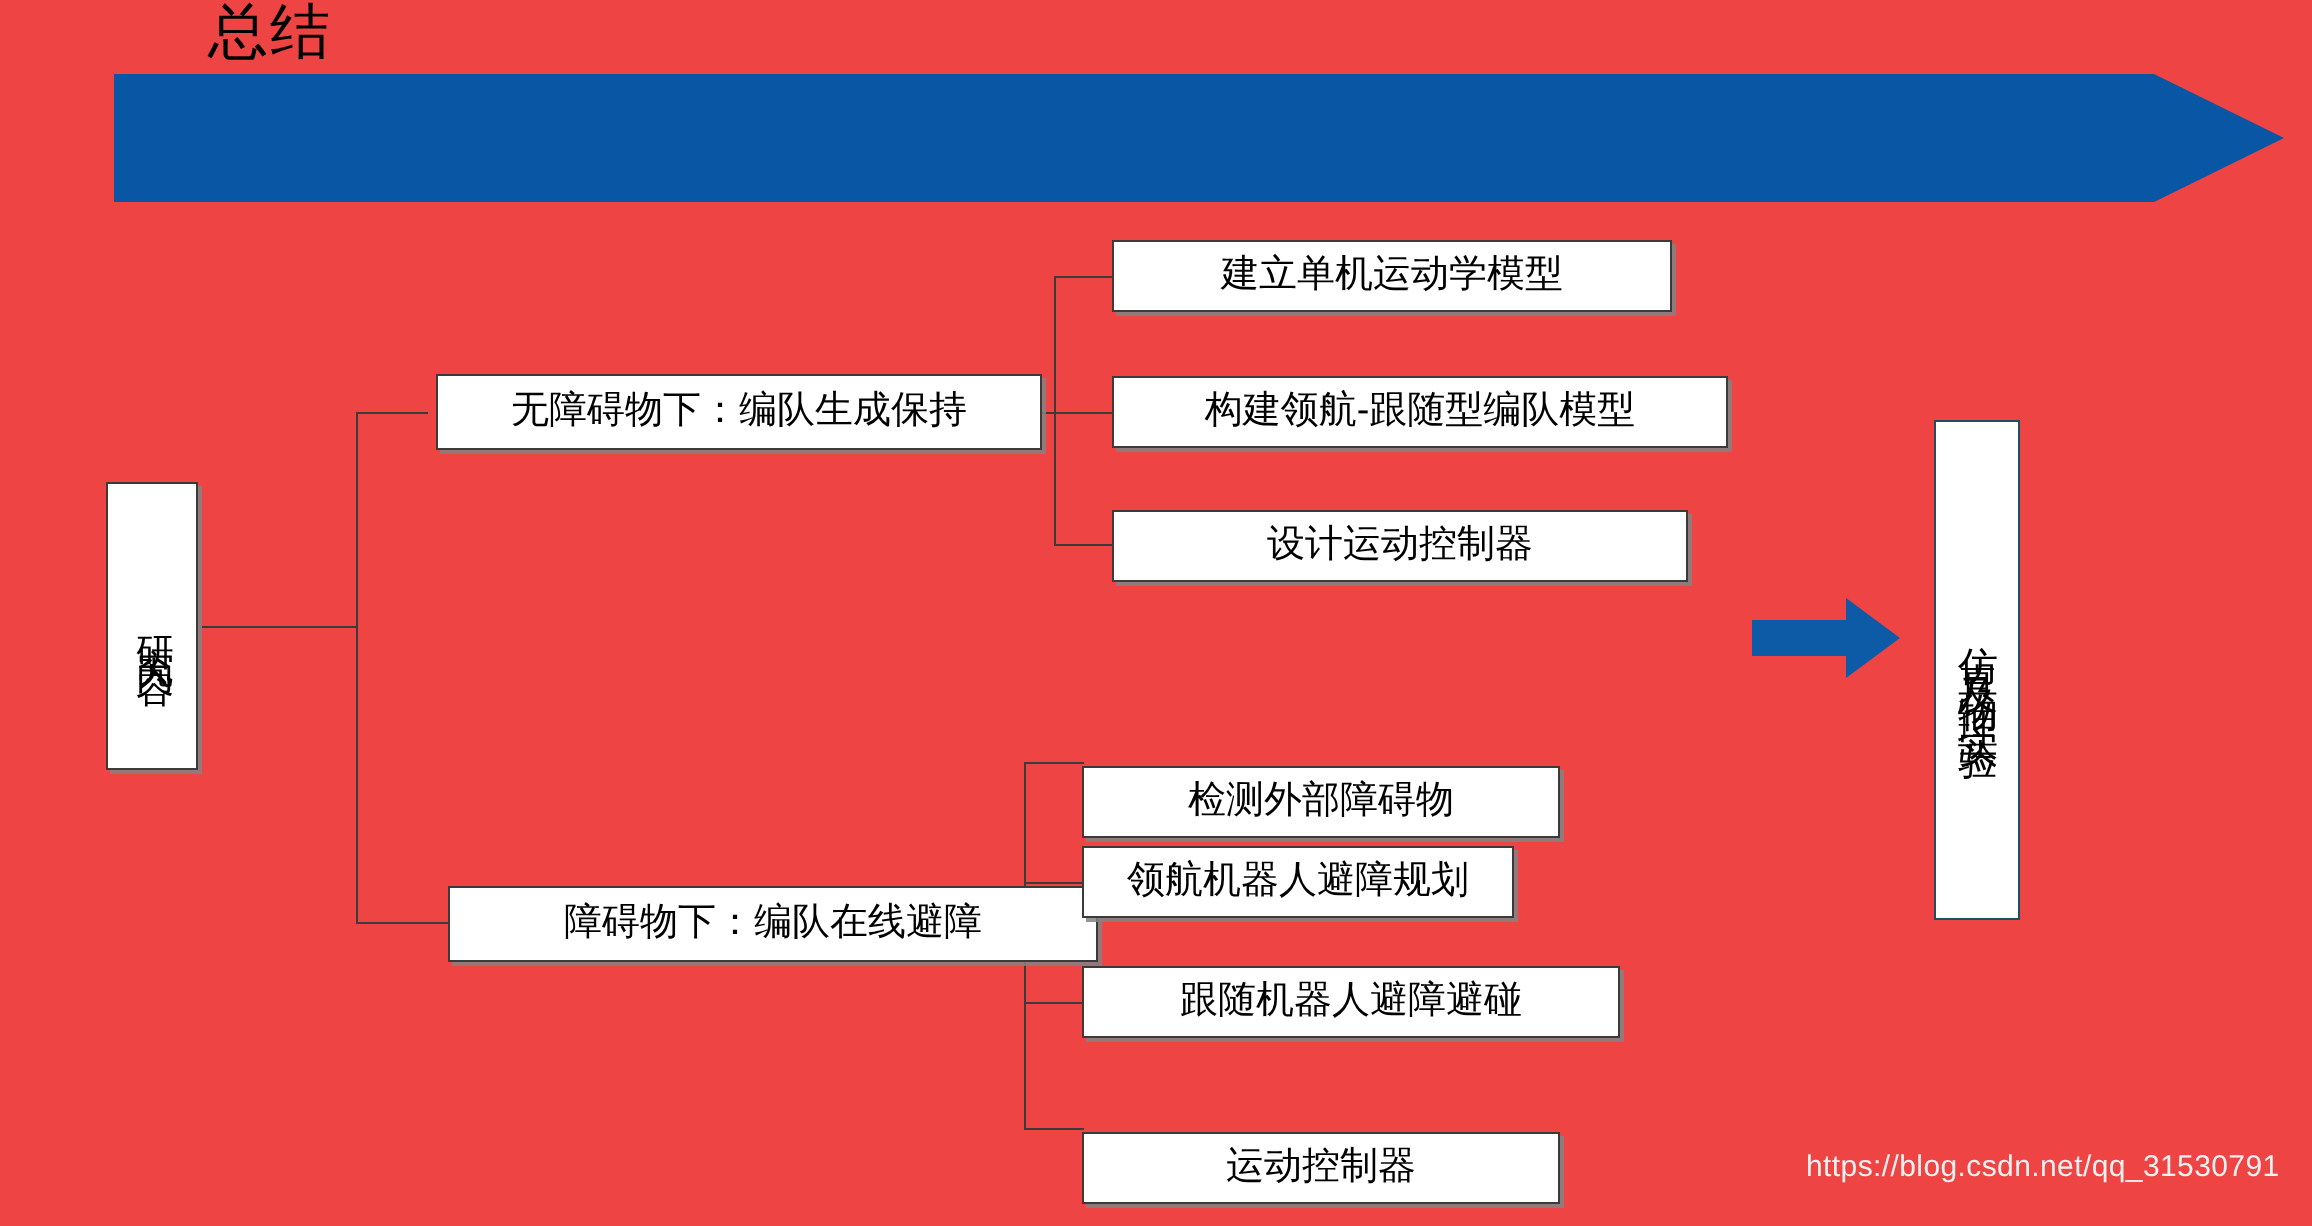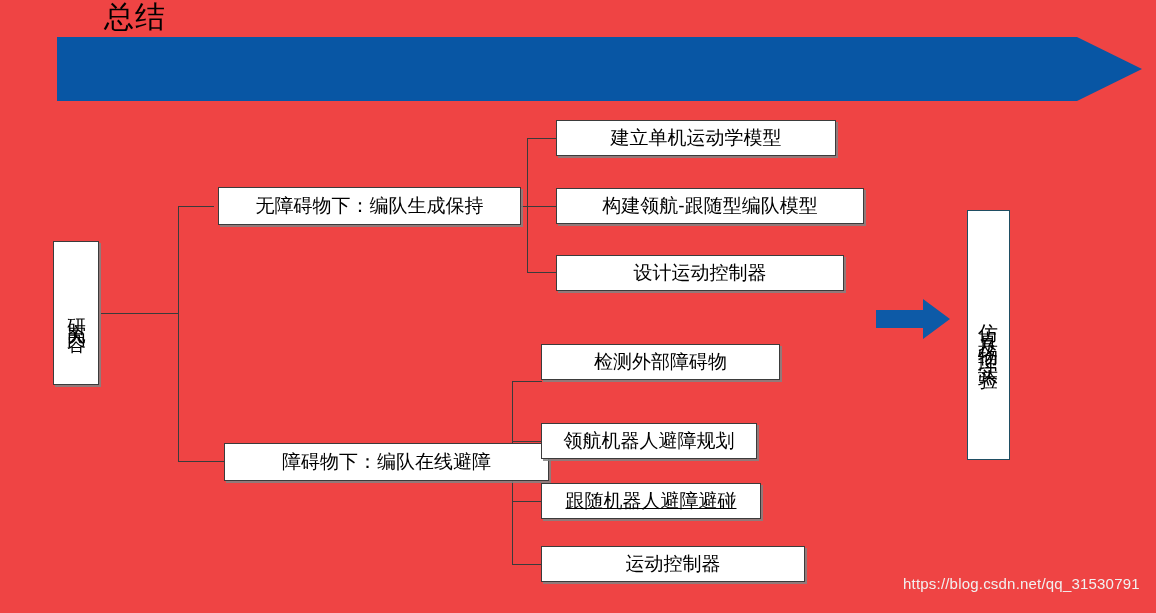--- a/index.html
+++ b/index.html
@@ -138,24 +138,24 @@
   <div class="node node-root" style="left:53px; top:241px; width:46px; height:144px;">研究内容</div>
 
   <div class="node" style="left:218px; top:187px; width:303px; height:38px;">无障碍物下：编队生成保持</div>
 
   <div class="node" style="left:556px; top:120px; width:280px; height:36px;">建立单机运动学模型</div>
   <div class="node" style="left:556px; top:188px; width:308px; height:36px;text-align:right;">构建领航-跟随型编队模型</div>
   <div class="node" style="left:556px; top:255px; width:288px; height:36px;">设计运动控制器</div>
 
   <div class="node" style="left:224px; top:443px; width:325px; height:38px;">障碍物下：编队在线避障</div>
 
-  <div class="node" style="left:541px; top:344px; width:239px; height:36px;">检测外部障碍物</div>
+  <div class="node" style="left:541px; top:383px; width:239px; height:36px;">检测外部障碍物</div>
   <div class="node" style="left:541px; top:423px; width:216px; height:36px;">领航机器人避障规划</div>
-  <div class="node" style="left:541px; top:483px; width:220px; height:36px;text-decoration:underline;">跟随机器人避障避碰</div>
-  <div class="node" style="left:541px; top:546px; width:264px; height:36px;">运动控制器</div>
+  <div class="node" style="left:541px; top:483px; width:269px; height:36px;">跟随机器人避障避碰</div>
+  <div class="node" style="left:541px; top:566px; width:239px; height:36px;">运动控制器</div>
 
   <div class="mini-arrow">
     <svg width="74" height="40" viewBox="0 0 74 40" xmlns="http://www.w3.org/2000/svg">
       <polygon points="0,11 47,11 47,0 74,20 47,40 47,29 0,29" fill="#0d5aa7"></polygon>
     </svg>
   </div>
 
   <div class="node node-final" style="left:967px; top:210px; width:43px; height:250px;">仿真及物理实验</div>
 
   <div class="watermark">https://blog.csdn.net/qq_31530791</div>

